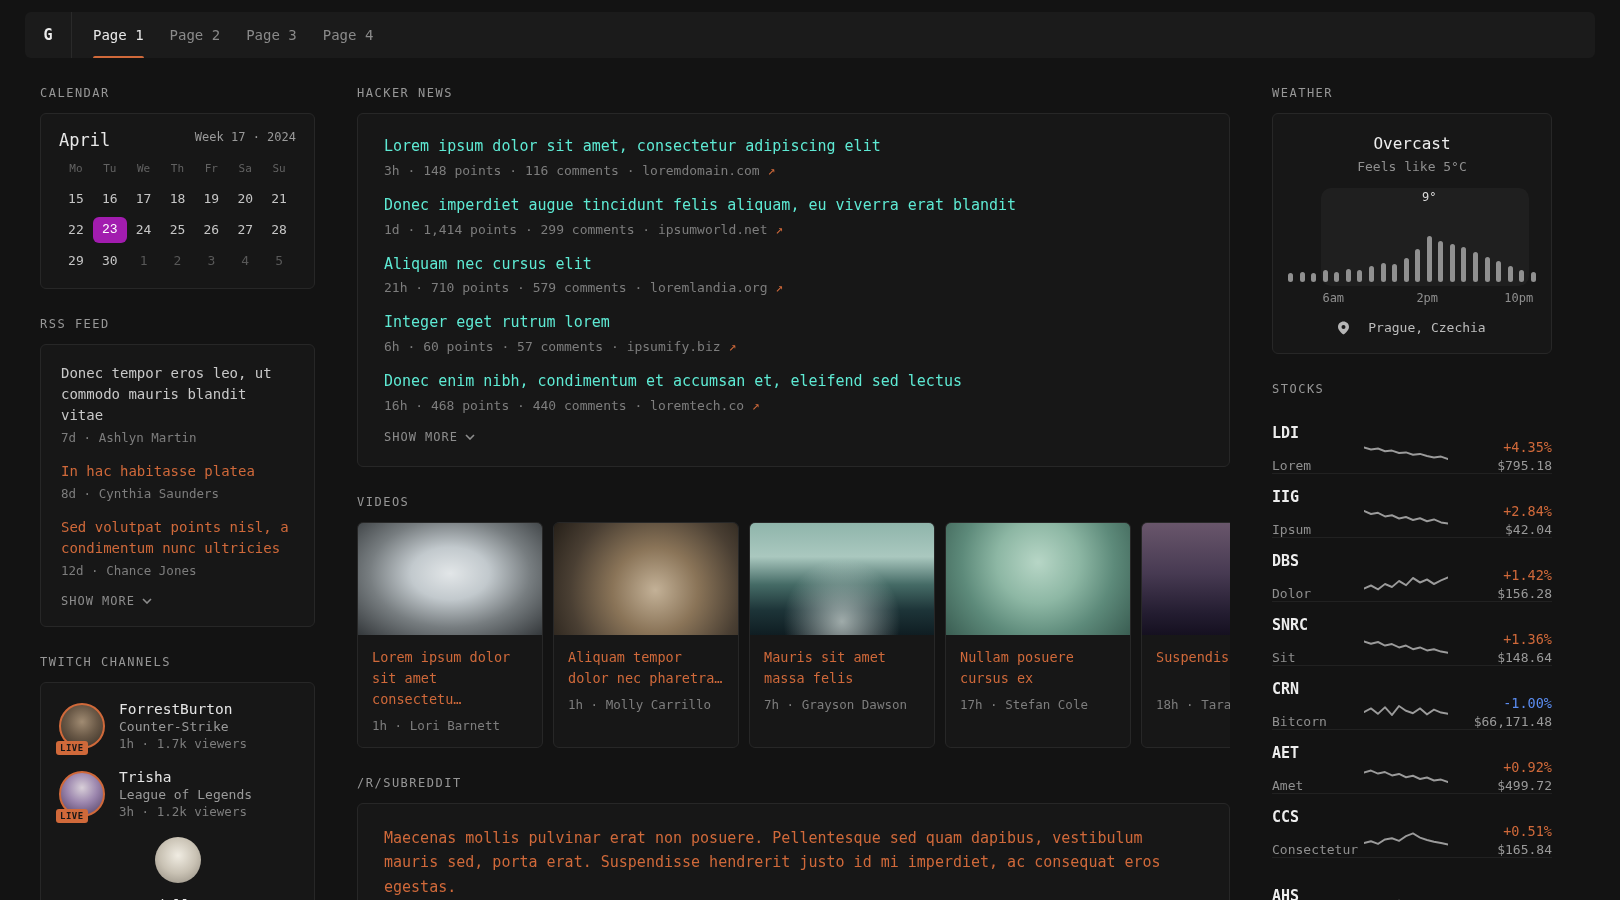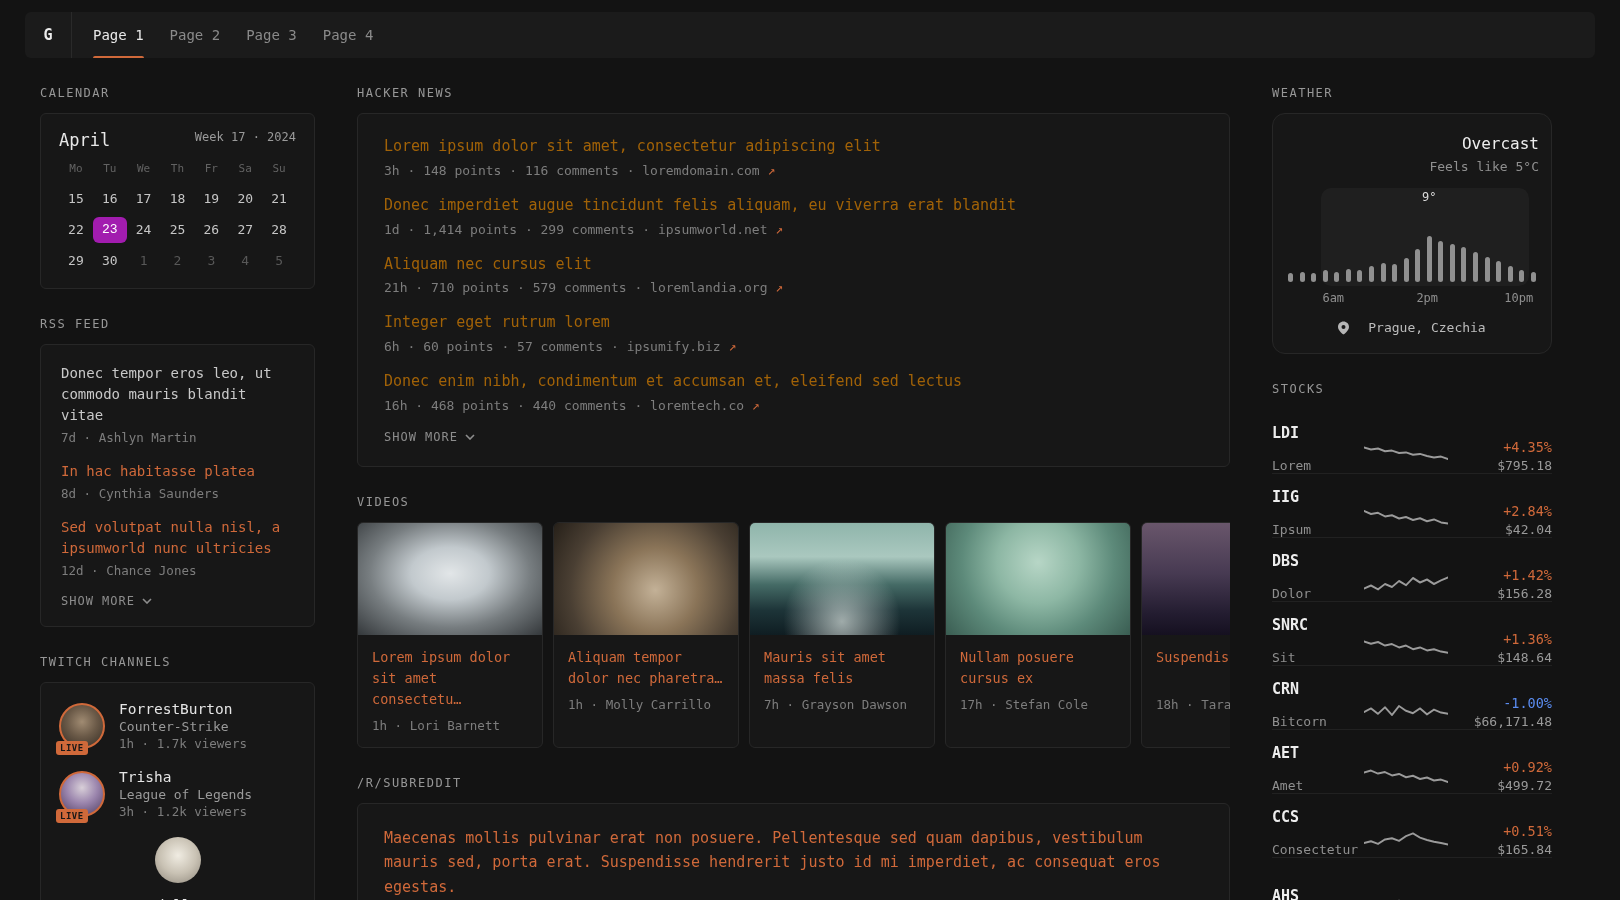--- a/index.html
+++ b/index.html
@@ -61,21 +61,21 @@
   .av-3 { background:radial-gradient(circle at 50% 40%, #f0ece2 0%, #c9c2b4 50%, #8d867a 100%); }
   .live-badge { position:absolute; bottom:-6px; left:-3px; background:#d0693a; color:#171717;
                 font-size:9px; font-weight:bold; letter-spacing:0.5px; padding:2px 4px; border-radius:3px; }
   .tw-name { font-size:14.5px; color:#e5e5e5; }
   .tw-game { font-size:13px; color:#9a9a9a; margin-top:2px; }
   .tw-meta { font-size:12.5px; color:#7d7d7d; margin-top:2px; }
 
   
   .hn-card { padding:22px 26px; }
   .hn-item { margin-bottom:17px; }
-  .hn-title { color:#a16207; font-size:15px; line-height:1.45; cursor:pointer; }
+  .hn-title { color:#5eead4; font-size:15px; line-height:1.45; cursor:pointer; }
   .hn-meta { color:#7d7d7d; font-size:13px; margin-top:5px; }
   .hn-domain { color:#7d7d7d; cursor:pointer; }
   .ext-arrow { color:#d0693a; }
 
   
   .videos-row { display:flex; gap:10px; overflow:hidden; width:873px; }
   .video-card { flex:0 0 186px; width:186px; background:#171717; border:1px solid #272727;
                 border-radius:6px; overflow:hidden; cursor:pointer; }
   .thumb { height:112px; }
   .thumb-1 { background:radial-gradient(ellipse at 50% 45%, #e2e6e8 0%, #c2c9cd 30%, #777d80 62%, #34383b 100%); }
@@ -86,21 +86,21 @@
   .thumb-5 { background:linear-gradient(180deg, #69566b 0%, #473a52 45%, #241d31 80%, #151020 100%); }
   .video-body { padding:12px 14px 14px; }
   .video-title { color:#d0693a; font-size:13.5px; line-height:1.55; min-height:42px; }
   .video-meta { color:#7d7d7d; font-size:12.5px; margin-top:8px; }
 
   
   .sub-card { padding:22px 26px; }
   .sub-title { color:#d0693a; font-size:15px; line-height:1.65; cursor:pointer; }
 
   
-  .weather-card { padding:20px 12px 18px; text-align:right;border-radius:13px; }
+  .weather-card { padding:20px 12px 18px; text-align:center; }
   .w-cond { font-size:16px; color:#eeeeee; }
   .w-feels { font-size:13px; color:#8f8f8f; margin-top:6px; }
   .w-chart { position:relative; height:88px; margin-top:20px; }
   .w-glow { position:absolute; left:14%; right:4%; top:-6px; bottom:-4px;
             background:rgba(255,255,255,0.035); border-radius:10px; }
   .w-bars { position:absolute; left:0; right:0; top:14px; bottom:0; display:flex;
             align-items:flex-end; justify-content:space-between; padding:0 3px; }
   .w-bar { width:5px; border-radius:3px; background:#909090; }
   .w-temp-label { position:absolute; top:-4px; transform:translateX(-50%); font-size:12px; color:#dcdcdc; }
   .w-times { position:relative; height:15px; margin-top:9px; font-size:12px; color:#8f8f8f; }
@@ -190,21 +190,21 @@
         <div class="card rss-card">
           <div class="rss-item">
             <div class="rss-title">Donec tempor eros leo, ut commodo mauris blandit vitae</div>
             <div class="rss-meta">7d · Ashlyn Martin</div>
           </div>
           <div class="rss-item hl">
             <div class="rss-title">In hac habitasse platea</div>
             <div class="rss-meta">8d · Cynthia Saunders</div>
           </div>
           <div class="rss-item hl">
-            <div class="rss-title">Sed volutpat nulla nisl, a ipsumworld nunc ultricies</div>
+            <div class="rss-title">Sed volutpat points nisl, a condimentum nunc ultricies</div>
             <div class="rss-meta">12d · Chance Jones</div>
           </div>
           <div class="show-more">
             <span>SHOW MORE</span>
             <svg class="chev" viewBox="0 0 10 6">
                 <polyline points="1,1 5,5 9,1"></polyline>
               </svg>
           </div>
         </div>
       </div>

